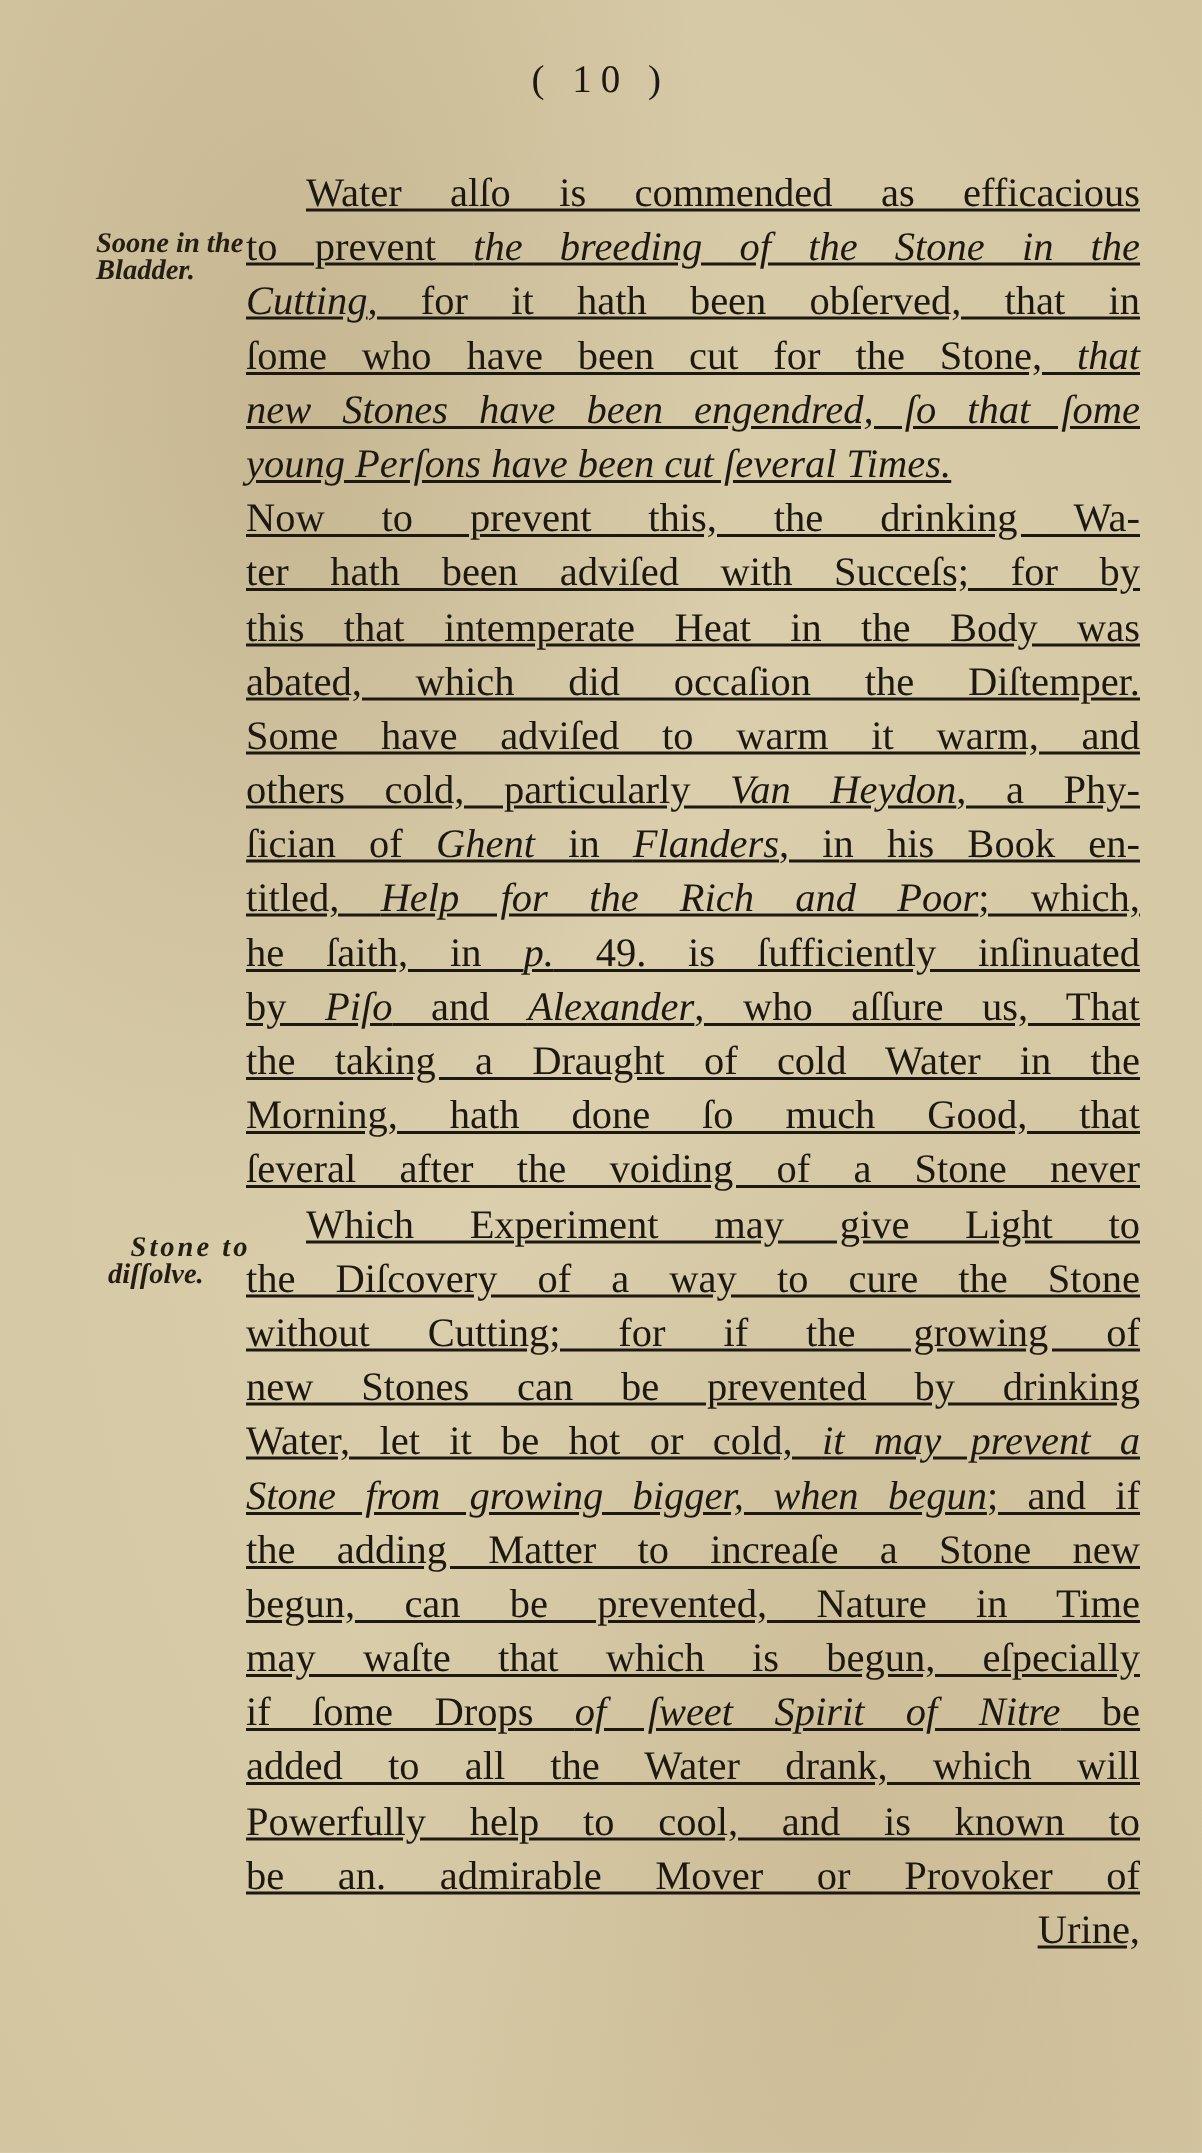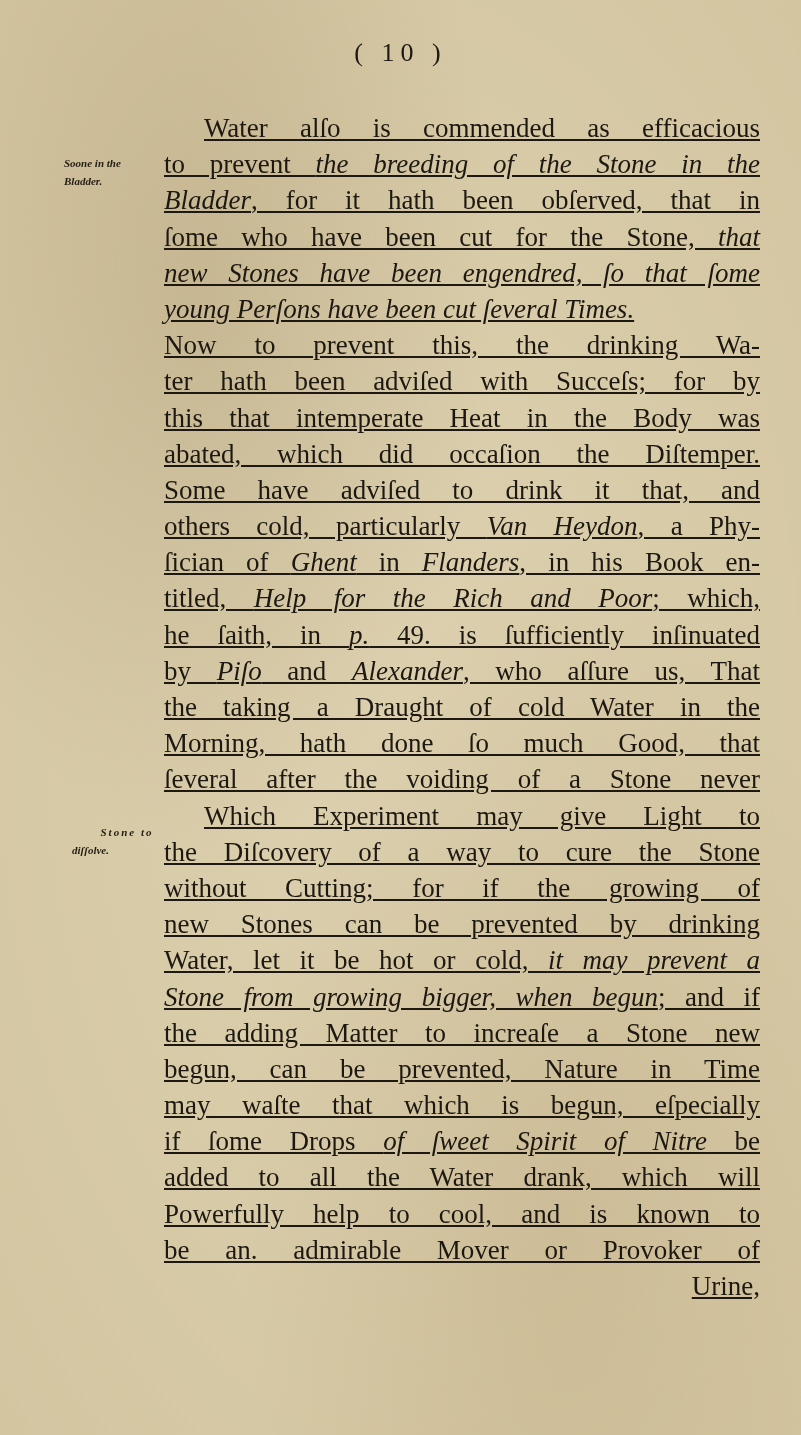--- a/index.html
+++ b/index.html
@@ -61,21 +61,21 @@
       text-align: center;
       text-align-last: right;
     }
     .it {
       font-style: italic;
     }
     .margin-note {
       position: absolute;
       font-style: italic;
       font-weight: bold;
-      font-size: 11px;
+      font-size: 19px;
       line-height: 18px;
       color: #231d14;
       width: 120px;
     }
     .margin-note-1 {
       left: 64px;
       top: 154px;
     }
     .margin-note-2 {
       left: 72px;
@@ -100,29 +100,29 @@
   </div>
 
   <div class="margin-note margin-note-2">
     <div class="mline-1">Stone to</div>
     <div>diſſolve.</div>
   </div>
 
   <div class="body-text" id="body-text">
       <div class="line indent"><span>Water alſo is commended as efficacious</span></div>
       <div class="line"><span>to prevent </span><span class="it">the breeding of the Stone in the</span></div>
-      <div class="line"><span class="it">Bladder</span><span>, for it hath been obſerved, that in</span></div>
+      <div class="line"><span class="it">Cutting</span><span>, for it hath been obſerved, that in</span></div>
       <div class="line"><span>ſome who have been cut for the Stone, </span><span class="it">that</span></div>
       <div class="line"><span class="it">new Stones have been engendred, ſo that ſome</span></div>
       <div class="line last"><span class="it">young Perſons have been cut ſeveral Times.</span></div>
       <div class="line"><span>Now to prevent this, the drinking Wa-</span></div>
       <div class="line"><span>ter hath been adviſed with Succeſs; for by</span></div>
       <div class="line"><span>this that intemperate Heat in the Body was</span></div>
       <div class="line"><span>abated, which did occaſion the Diſtemper.</span></div>
-      <div class="line"><span>Some have adviſed to drink it that, and</span></div>
+      <div class="line"><span>Some have adviſed to warm it warm, and</span></div>
       <div class="line"><span>others cold, particularly </span><span class="it">Van Heydon</span><span>, a Phy-</span></div>
       <div class="line"><span>ſician of </span><span class="it">Ghent</span><span> in </span><span class="it">Flanders</span><span>, in his Book en-</span></div>
       <div class="line"><span>titled, </span><span class="it">Help for the Rich and Poor</span><span>; which,</span></div>
       <div class="line"><span>he ſaith, in </span><span class="it">p.</span><span> 49. is ſufficiently inſinuated</span></div>
       <div class="line"><span>by </span><span class="it">Piſo</span><span> and </span><span class="it">Alexander</span><span>, who aſſure us, That</span></div>
       <div class="line"><span>the taking a Draught of cold Water in the</span></div>
       <div class="line"><span>Morning, hath done ſo much Good, that</span></div>
       <div class="line"><span>ſeveral after the voiding of a Stone never</span></div>
       <div class="line indent"><span>Which Experiment may give Light to</span></div>
       <div class="line"><span>the Diſcovery of a way to cure the Stone</span></div>

